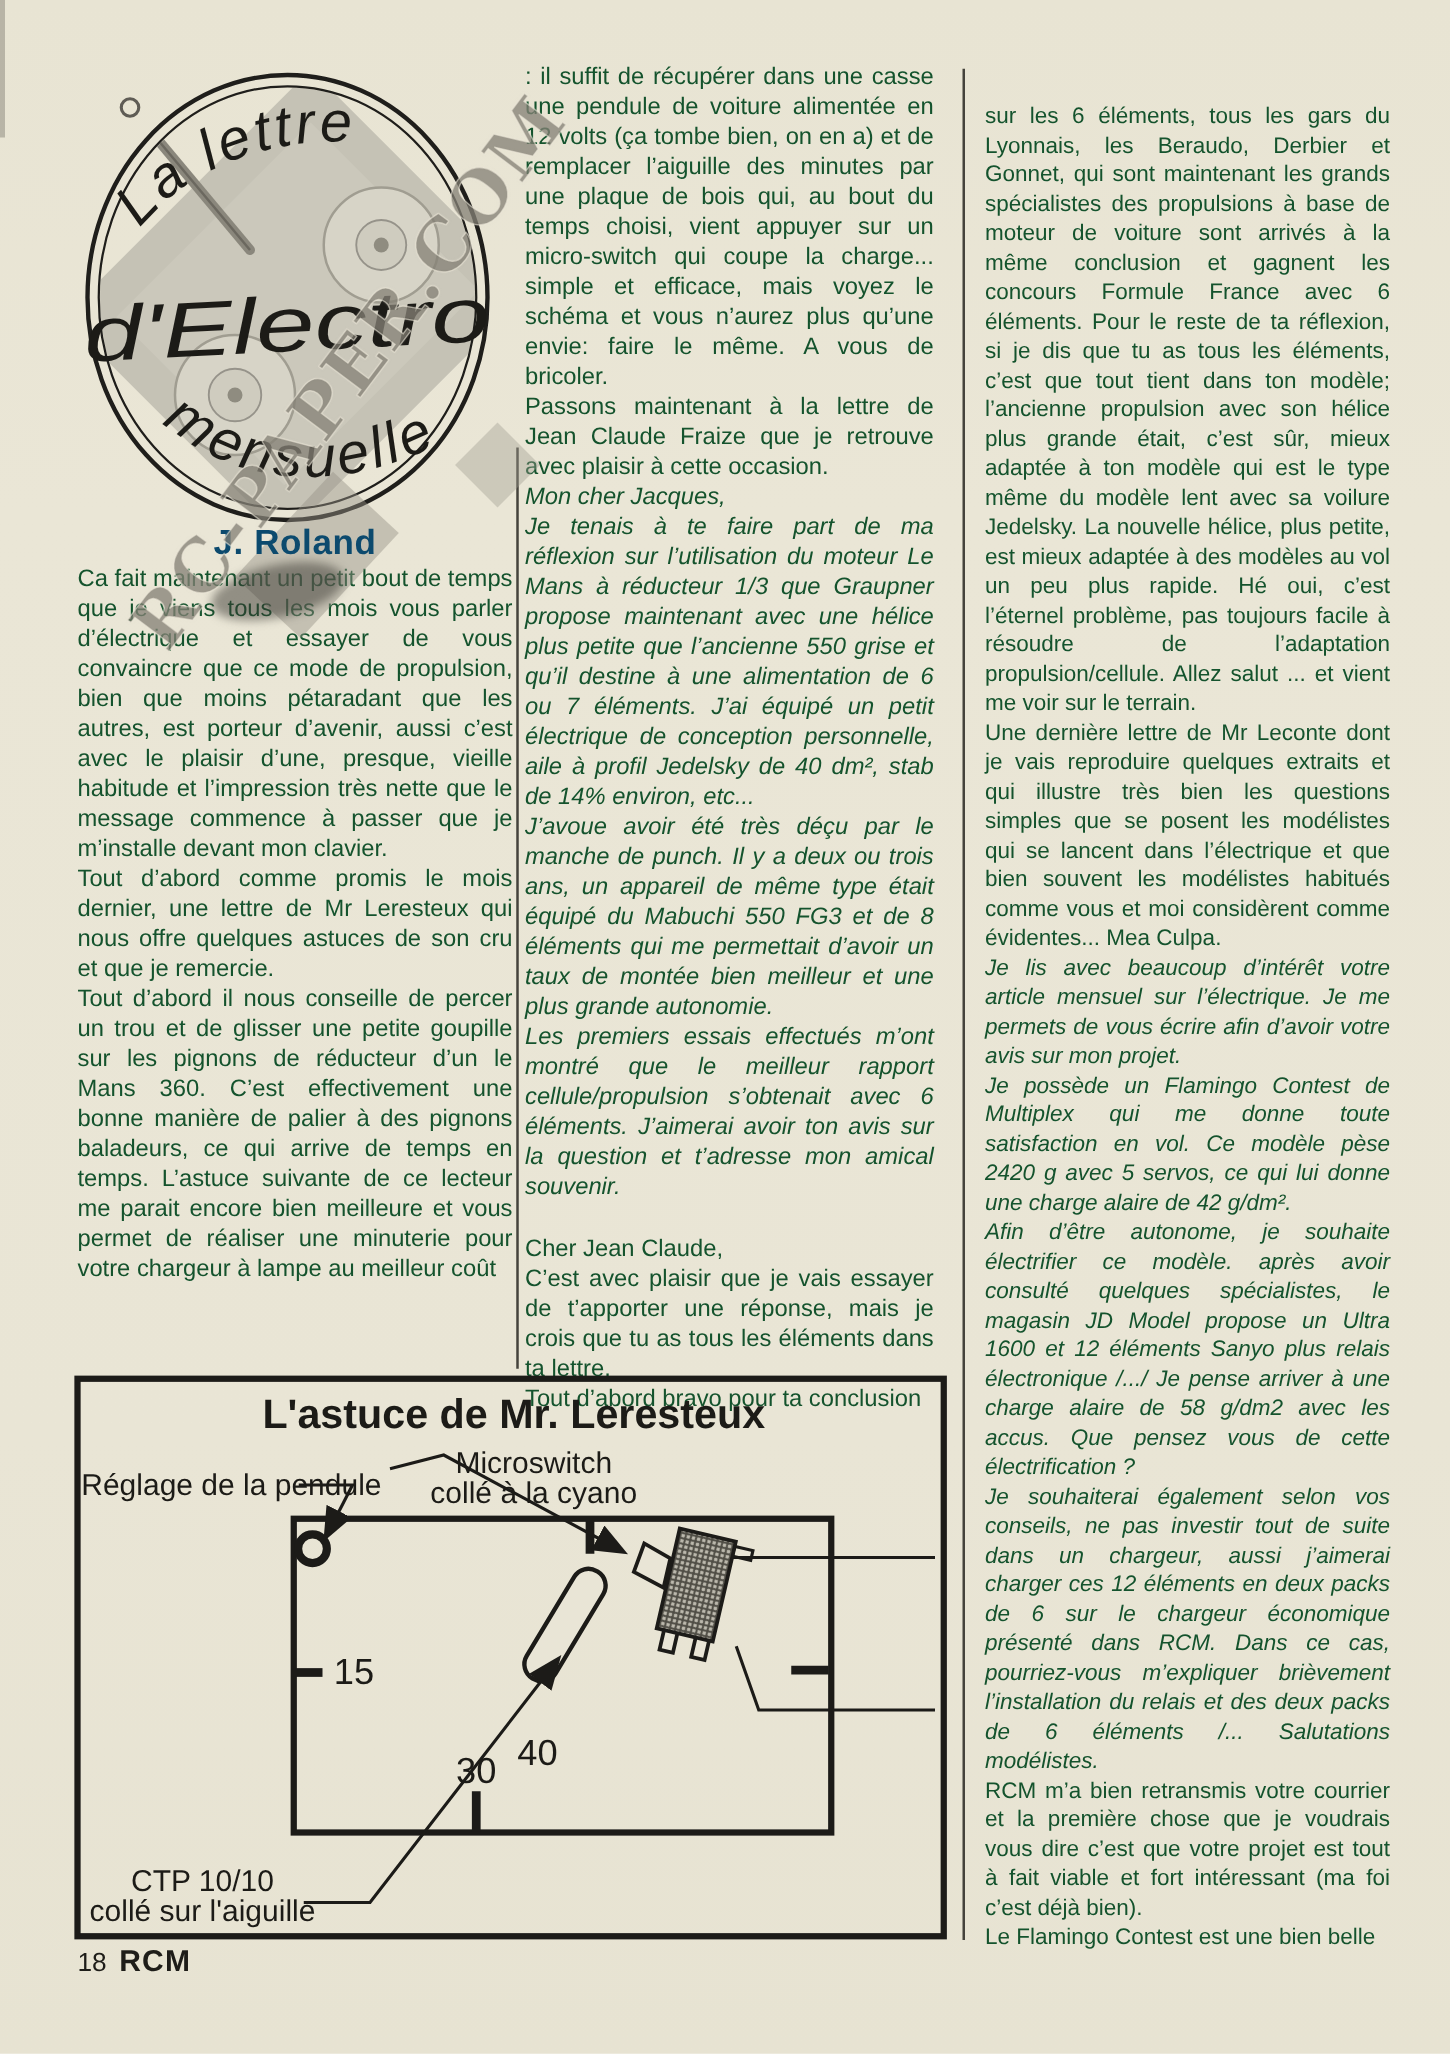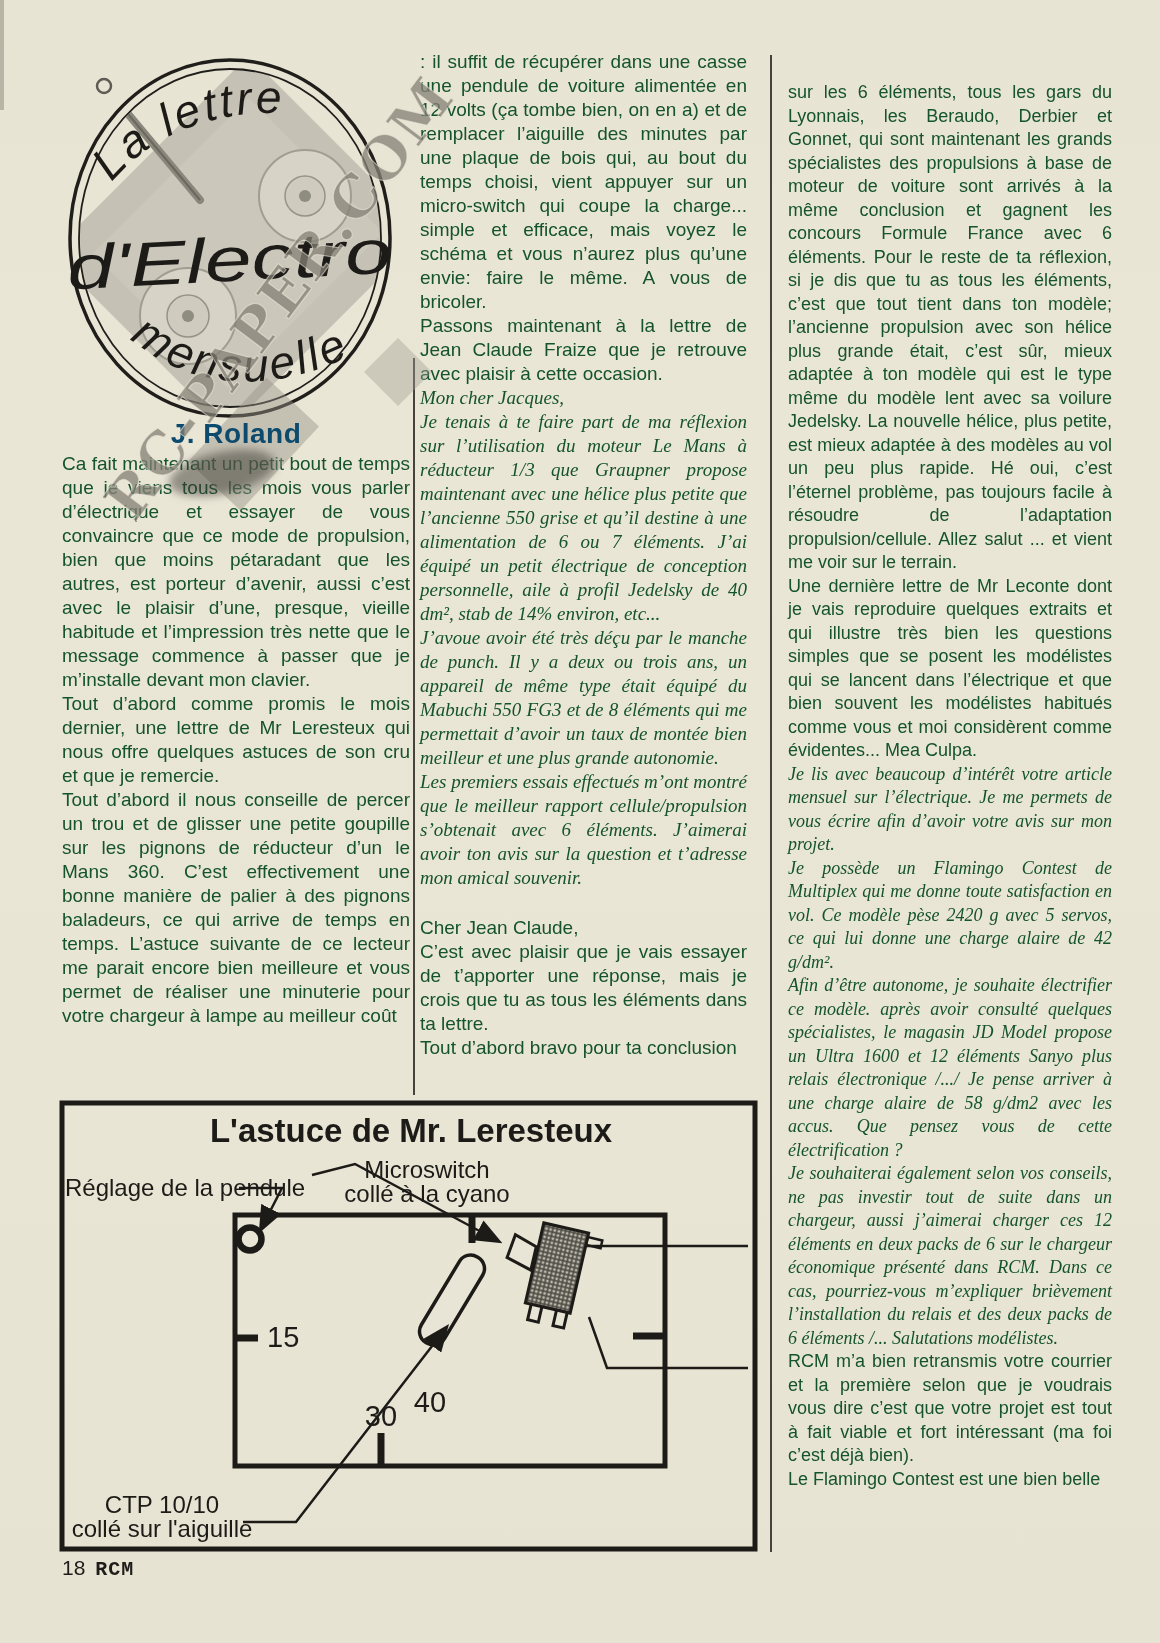--- a/index.html
+++ b/index.html
@@ -6,21 +6,21 @@
   body{
     width:1160px;height:1643px;position:relative;overflow:hidden;
     background:linear-gradient(180deg,#e8e4d3 0%,#eae6d6 25%,#e9e5d5 70%,#e7e3d2 100%);
     font-family:"Liberation Sans",sans-serif;color:#26251f;
   }
   .col{position:absolute;text-align:justify;color:#14532d;}
   .col p{margin:0;}
   #col1{left:62px;top:452px;width:348px;font-size:19px;line-height:24px;}
   #col2{left:420px;top:50px;width:327px;font-size:19px;line-height:24px;}
   #col3{left:788px;top:50px;width:324px;font-size:18px;line-height:23.5px;margin-top:31px;}
-  .letter{font-style:italic;font-family:Liberation Serif, serif;}
+  .letter{font-style:italic;}
   .section-h{font-size:27px;font-weight:bold;font-style:italic;margin:14px 0 8px 0 !important;letter-spacing:.2px;}
   #author{position:absolute;left:62px;top:418px;width:348px;text-align:center;
     font-size:28px;font-weight:bold;color:#0c4a6e;z-index:4;letter-spacing:.5px;}
   .gap-top{margin-top:26px !important;}
   .vrule{position:absolute;width:2px;background:#45433c;}
   #rule12{left:413px;top:358px;height:737px;}
   #rule23{left:770px;top:55px;height:1497px;}
   
   #logo{position:absolute;left:58px;top:48px;width:348px;height:390px;z-index:1;}
   
@@ -33,21 +33,21 @@
   }
   .artifact{position:absolute;z-index:2;pointer-events:none;}
   #wedge1{left:196px;top:408px;width:115px;height:72px;background:rgba(150,147,136,0.45);transform:rotate(-47deg);}
   #smudge1{left:168px;top:452px;width:108px;height:42px;background:rgba(58,55,50,0.5);border-radius:50%;filter:blur(4px);transform:rotate(-12deg);}
   #wedge2{left:374px;top:348px;width:48px;height:48px;background:rgba(160,157,146,0.4);transform:rotate(45deg);}
   #edge-strip{left:0;top:0;width:4px;height:110px;background:rgba(95,92,82,0.35);}
   
   #diagram{position:absolute;left:55px;top:1095px;z-index:3;}
   #footer{position:absolute;left:62px;top:1556px;z-index:3;color:#1e1d19;}
   #footer .pagenum{font-size:21px;font-weight:normal;}
-  #footer .mag{font-size:20px;font-weight:900;letter-spacing:1px;margin-left:10px;font-family:Liberation Mono, monospace;}
+  #footer .mag{font-size:24px;font-weight:900;letter-spacing:1px;margin-left:10px;}
   svg text{font-family:"Liberation Sans",sans-serif;fill:#1c1b17;}
 </style>
 </head>
 <body>
 
 <div id="logo">
   <svg width="348" height="390" viewBox="0 0 348 390">
     <defs>
       <clipPath id="logoclip">
           <ellipse cx="172" cy="190" rx="150" ry="168"></ellipse>
@@ -110,21 +110,21 @@
   <p>Tout d’abord bravo pour ta conclusion</p>
 </div>
 
 <div id="col3" class="col">
   <p>sur les 6 éléments, tous les gars du Lyonnais, les Beraudo, Derbier et Gonnet, qui sont maintenant les grands spécialistes des propulsions à base de moteur de voiture sont arrivés à la même conclusion et gagnent les concours Formule France avec 6 éléments. Pour le reste de ta réflexion, si je dis que tu as tous les éléments, c’est que tout tient dans ton modèle; l’ancienne propulsion avec son hélice plus grande était, c’est sûr, mieux adaptée à ton modèle qui est le type même du modèle lent avec sa voilure Jedelsky. La nouvelle hélice, plus petite, est mieux adaptée à des modèles au vol un peu plus rapide. Hé oui, c’est l’éternel problème, pas toujours facile à résoudre de l’adaptation propulsion/cellule. Allez salut ... et vient me voir sur le terrain.</p>
   <p>Une dernière lettre de Mr Leconte dont je vais reproduire quelques extraits et qui illustre très bien les questions simples que se posent les modélistes qui se lancent dans l’électrique et que bien souvent les modélistes habitués comme vous et moi considèrent comme évidentes... Mea Culpa.</p>
   <p class="letter">Je lis avec beaucoup d’intérêt votre article mensuel sur l’électrique. Je me permets de vous écrire afin d’avoir votre avis sur mon projet.</p>
   <p class="letter">Je possède un Flamingo Contest de Multiplex qui me donne toute satisfaction en vol. Ce modèle pèse 2420 g avec 5 servos, ce qui lui donne une charge alaire de 42 g/dm².</p>
   <p class="letter">Afin d’être autonome, je souhaite électrifier ce modèle. après avoir consulté quelques spécialistes, le magasin JD Model propose un Ultra 1600 et 12 éléments Sanyo plus relais électronique /.../ Je pense arriver à une charge alaire de 58 g/dm2 avec les accus. Que pensez vous de cette électrification ?</p>
   <p class="letter">Je souhaiterai également selon vos conseils, ne pas investir tout de suite dans un chargeur, aussi j’aimerai charger ces 12 éléments en deux packs de 6 sur le chargeur économique présenté dans RCM. Dans ce cas, pourriez-vous m’expliquer brièvement l’installation du relais et des deux packs de 6 éléments /... Salutations modélistes.</p>
-  <p>RCM m’a bien retransmis votre courrier et la première selon que je voudrais vous dire c’est que votre projet est tout à fait viable et fort intéressant (ma foi c’est déjà bien).</p>
+  <p>RCM m’a bien retransmis votre courrier et la première chose que je voudrais vous dire c’est que votre projet est tout à fait viable et fort intéressant (ma foi c’est déjà bien).</p>
   <p>Le Flamingo Contest est une bien belle</p>
 </div>
 
 <div id="diagram">
   <svg width="710" height="462" viewBox="0 0 710 462">
     <defs>
       <pattern id="hatch" width="6" height="6" patternUnits="userSpaceOnUse" patternTransform="rotate(45)">
         <rect width="6" height="6" fill="#bdbaae"></rect>
         <path d="M0 0 L6 6 M6 0 L0 6" stroke="#4e4c44" stroke-width="1.6"></path>
       </pattern>

